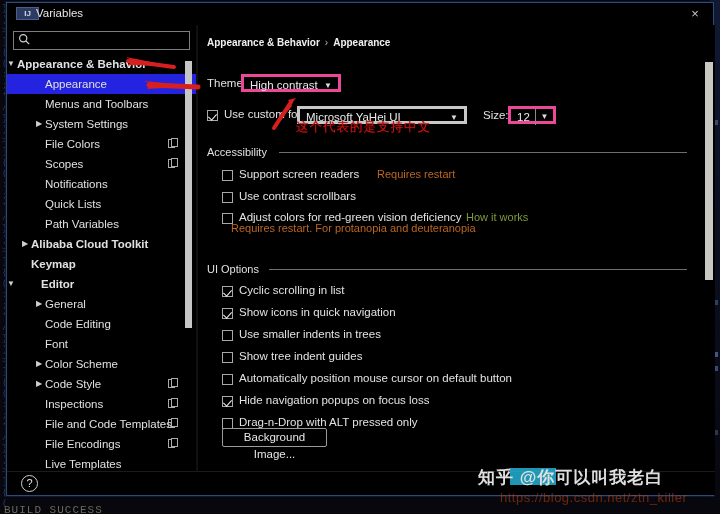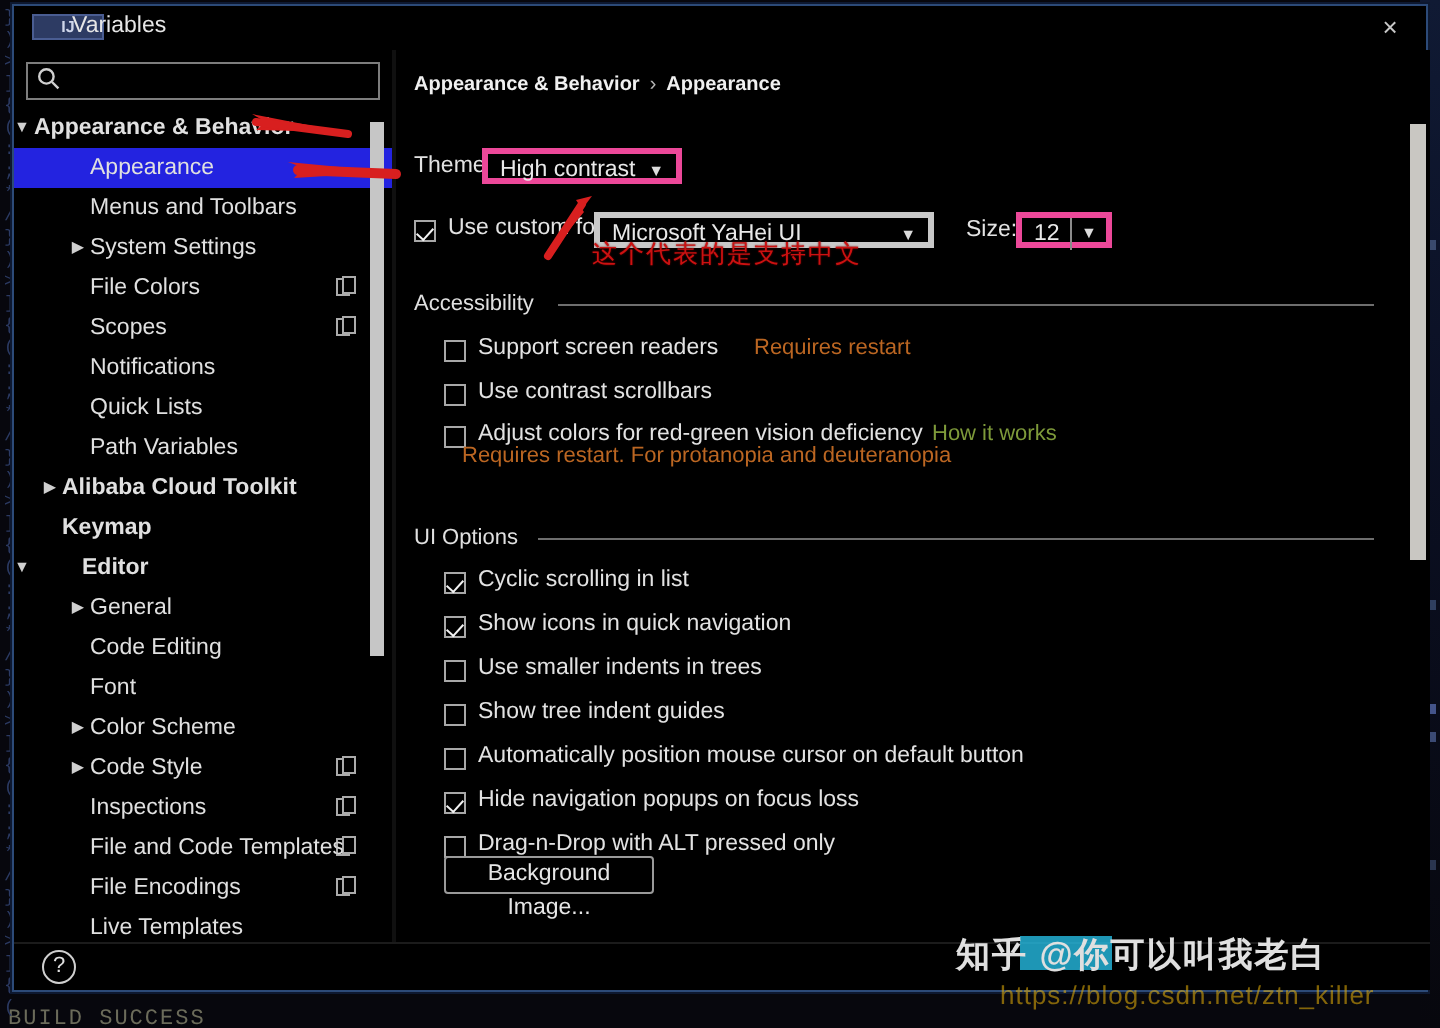--- a/index.html
+++ b/index.html
@@ -54,21 +54,21 @@
 
   
   #title-bar {
     position: relative;
     height: 22px;
     background: #000000;
     border-bottom: 1px solid #000;
   }
   #app-icon {
     position: absolute; left: 9px; top: 4px;
-    width: 36px; height: 13px;
+    width: 23px; height: 13px;
     background: #2d3b63;
     border: 1px solid #4a5d92;
     color: #cfd6ea;
     font-size: 8px; font-weight: bold;
     line-height: 11px; text-align: center;
     font-family: "Liberation Sans", sans-serif;
   }
   #title-text {
     position: absolute; left: 29px; top: 4px;
     color: #e6e6e6; font-size: 11.5px;
@@ -332,21 +332,21 @@
   #watermark-hl {
     position: absolute;
     left: 32px; top: 2px;
     width: 46px; height: 17px;
     background: #27c0e8;
     opacity: .85;
   }
   #watermark-url {
     position: relative;
     margin-top: 1px;
-    color: #eab308;
+    color: #c2410c;
     font-size: 13px;
     letter-spacing: .5px;
     white-space: nowrap;
     opacity: .55;
     font-family: "Liberation Sans", sans-serif;
     padding-left: 22px;
   }
 </style>
 </head>
 <body>

